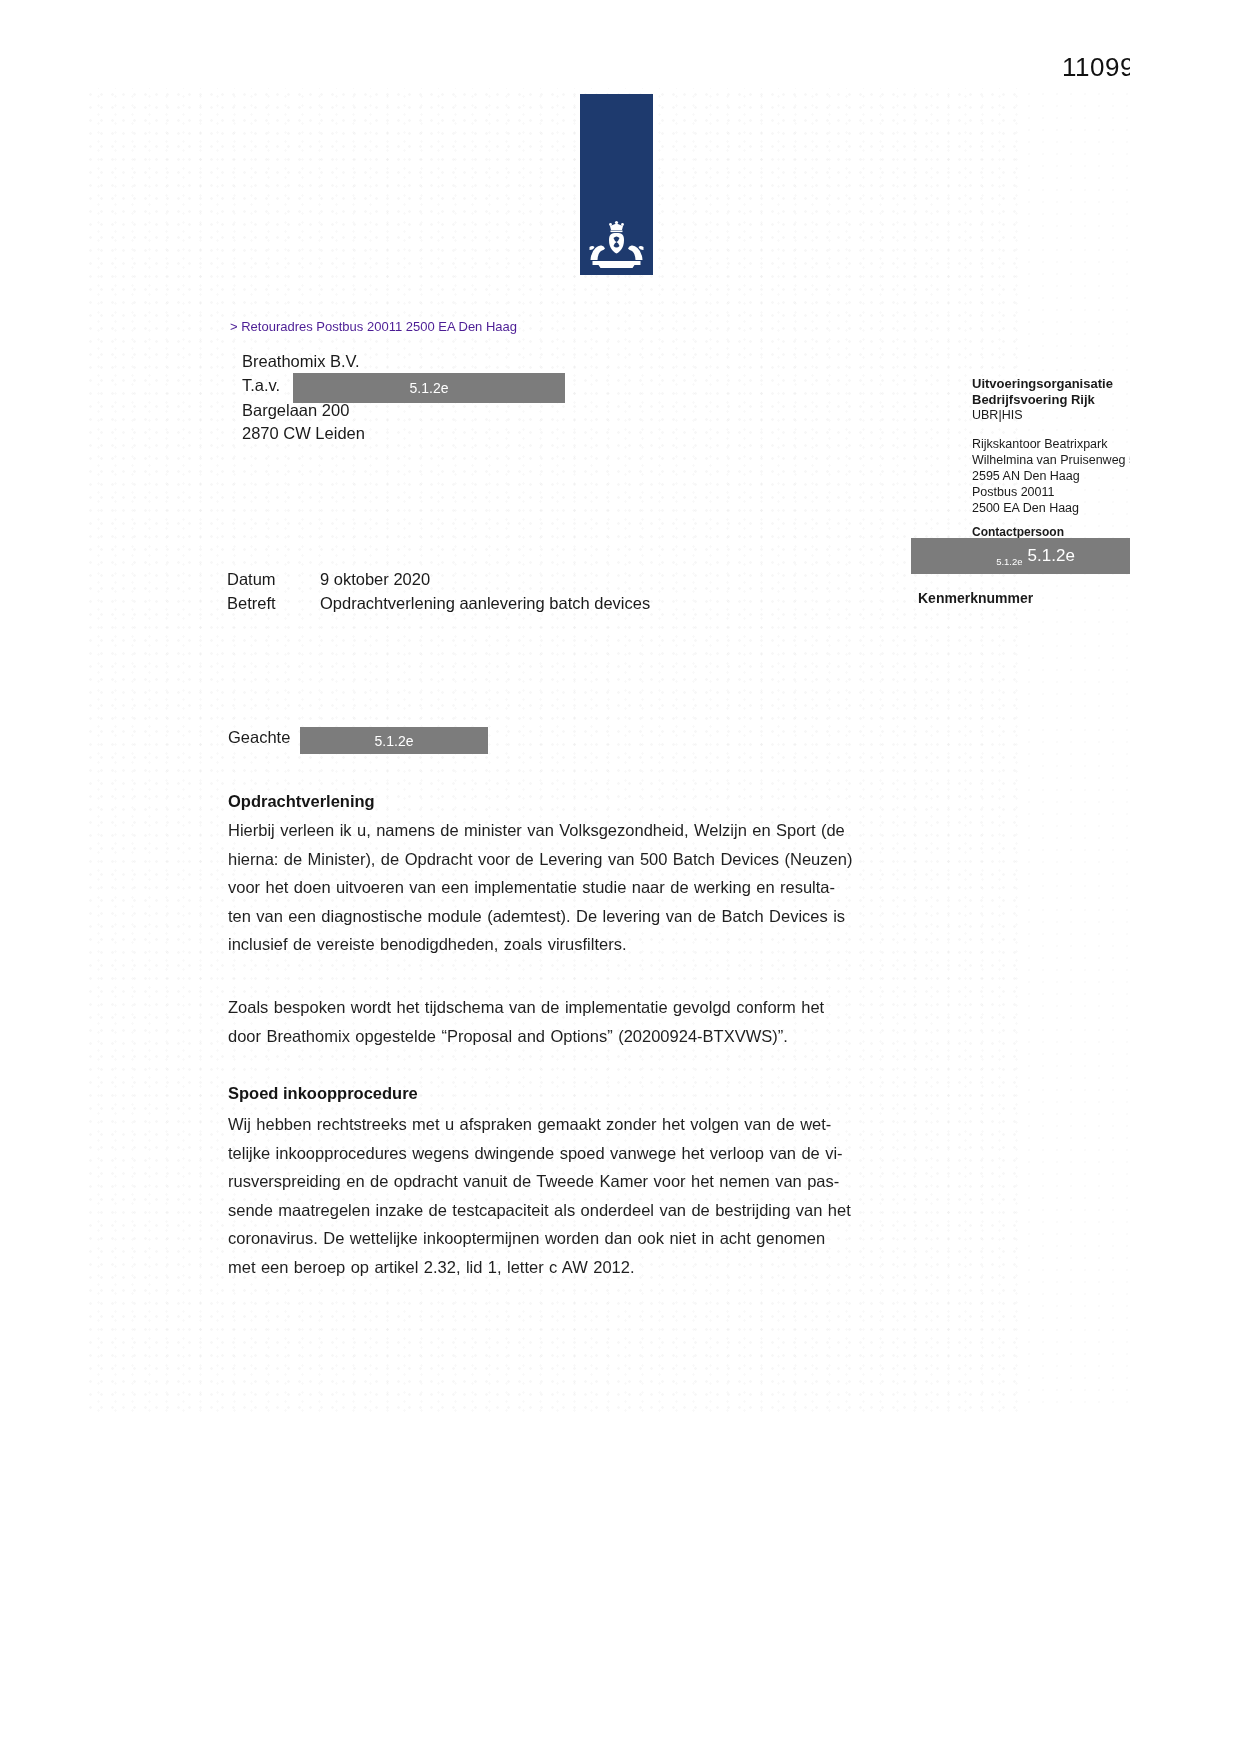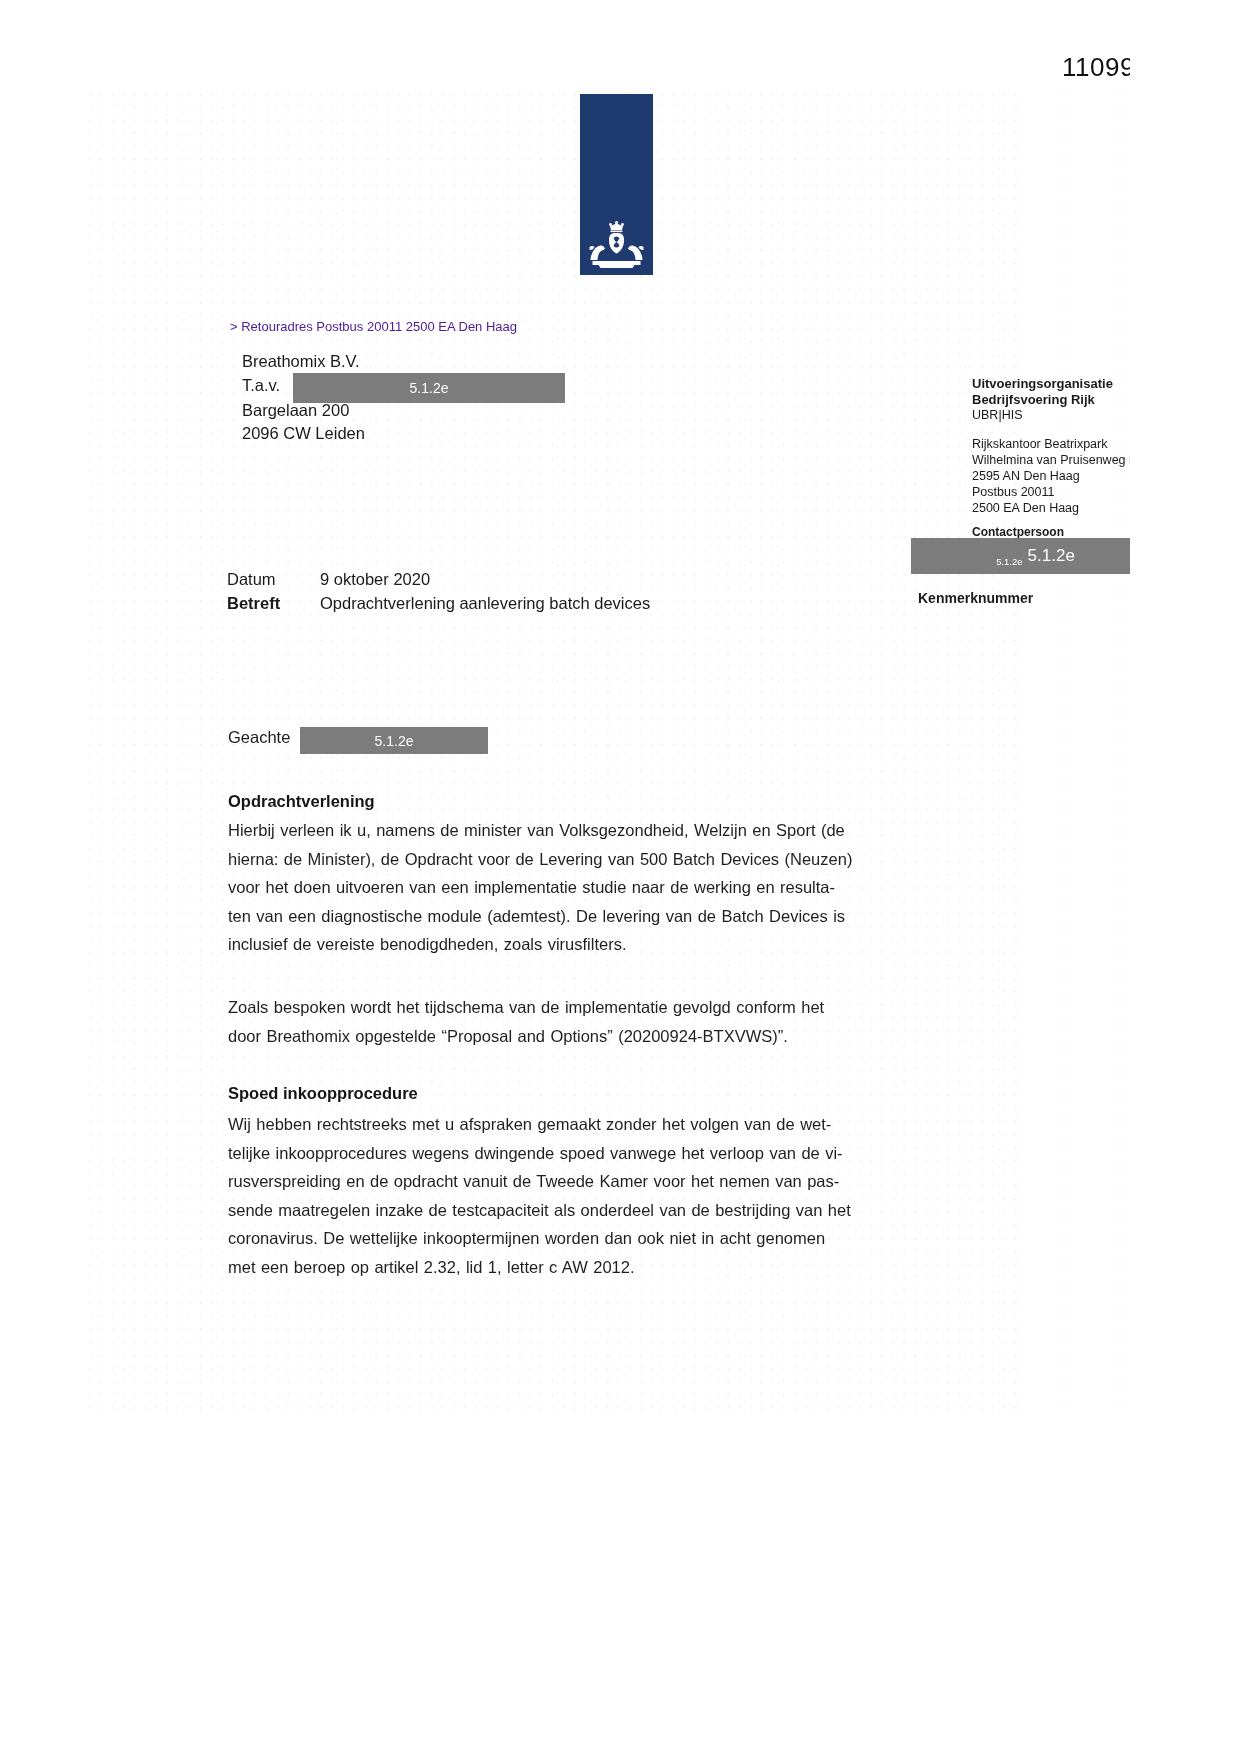--- a/index.html
+++ b/index.html
@@ -105,21 +105,21 @@
     </svg>
   </div>
 
   <div class="retouradres">&gt; Retouradres Postbus 20011 2500 EA Den Haag</div>
   <div class="addr-line" style="top:352px;">Breathomix B.V.</div>
   <div class="addr-line" style="top:376px;">T.a.v.</div>
   <div class="redact redact-attn">
     <span>5.1.2e</span>
   </div>
   <div class="addr-line" style="top:401px;">Bargelaan 200</div>
-  <div class="addr-line" style="top:424px;">2096 CW Leiden</div>
+  <div class="addr-line" style="top:424px;">2870 CW Leiden</div>
 
   <div class="sidebar">
     <div class="b">Uitvoeringsorganisatie</div>
     <div class="b">Bedrijfsvoering Rijk</div>
     <div class="r">UBR|HIS</div>
     <div class="gap"></div>
     <div class="r">Rijkskantoor Beatrixpark</div>
     <div class="r">Wilhelmina van Pruisenweg 52</div>
     <div class="r">2595 AN Den Haag</div>
     <div class="r">Postbus 20011</div>
@@ -127,21 +127,21 @@
     <div class="contact-label">Contactpersoon</div>
   </div>
   <div class="redact redact-contact">
     <span class="small">5.1.2e</span>
     <span class="large">5.1.2e</span>
   </div>
   <div class="kenmerk">Kenmerknummer</div>
 
   <div class="meta-label" style="top:570px;">Datum</div>
   <div class="meta-value" style="top:570px;">9 oktober 2020</div>
-  <div class="meta-label" style="top:594px;font-weight:bold;">Betreft</div>
+  <div class="meta-label" style="top:594px;">Betreft</div>
   <div class="meta-value" style="top:594px;">Opdrachtverlening aanlevering batch devices</div>
 
   <div class="salut-prefix">Geachte</div>
   <div class="redact redact-salut">
     <span>5.1.2e</span>
   </div>
 
   <div class="body-h" style="top:792px;">Opdrachtverlening</div>
   <div class="body-p" style="top:816px;">Hierbij verleen ik u, namens de minister van Volksgezondheid, Welzijn en Sport (de
 hierna: de Minister), de Opdracht voor de Levering van 500 Batch Devices (Neuzen)

